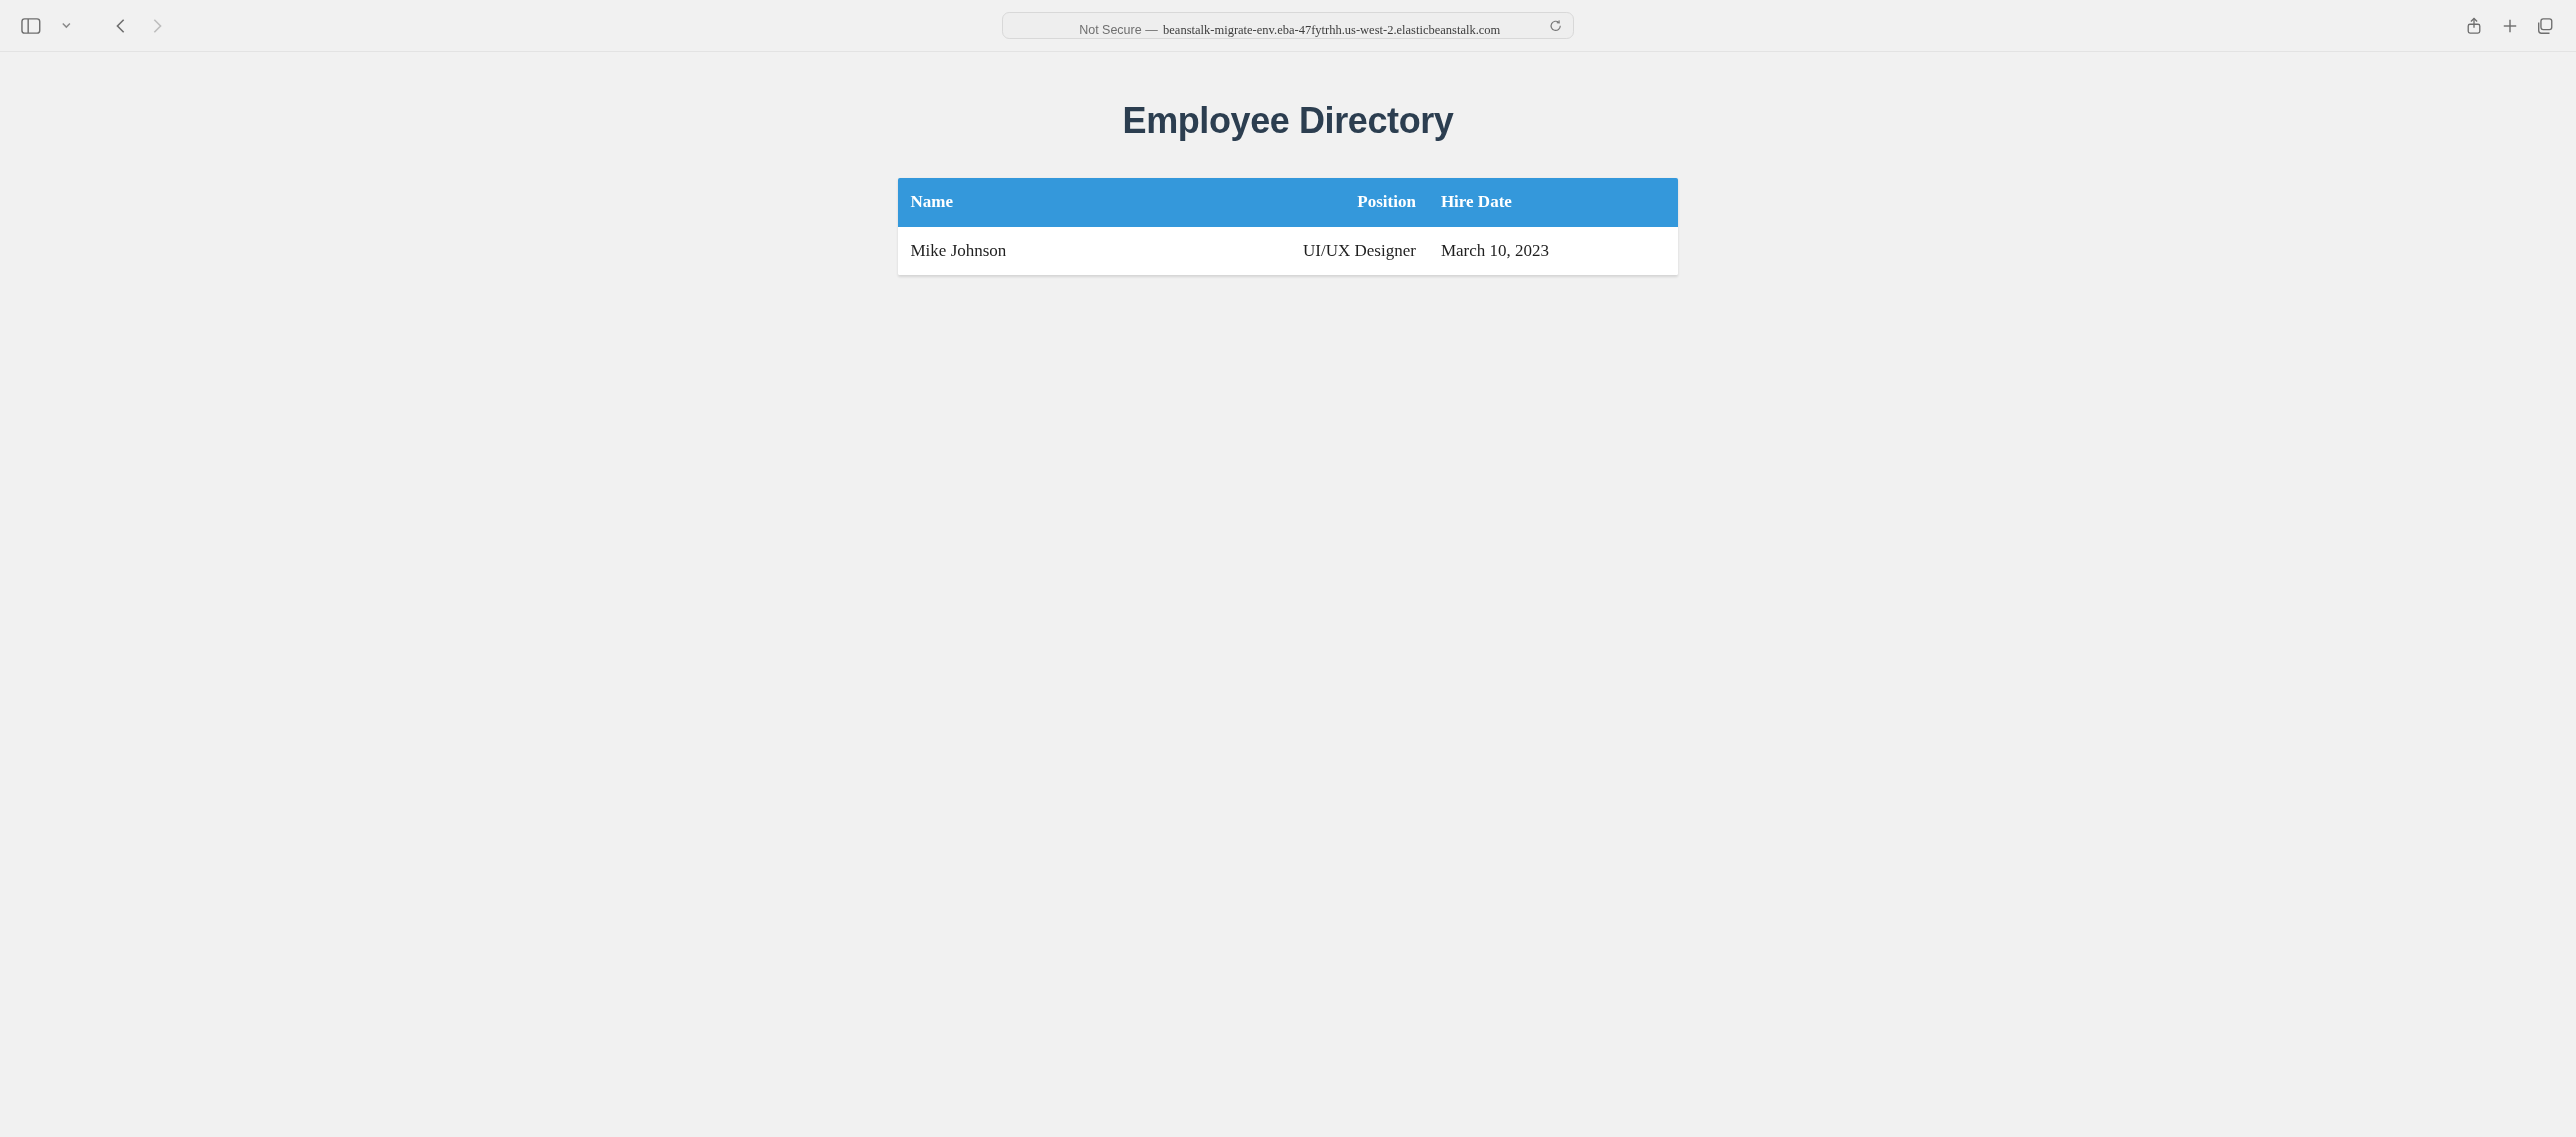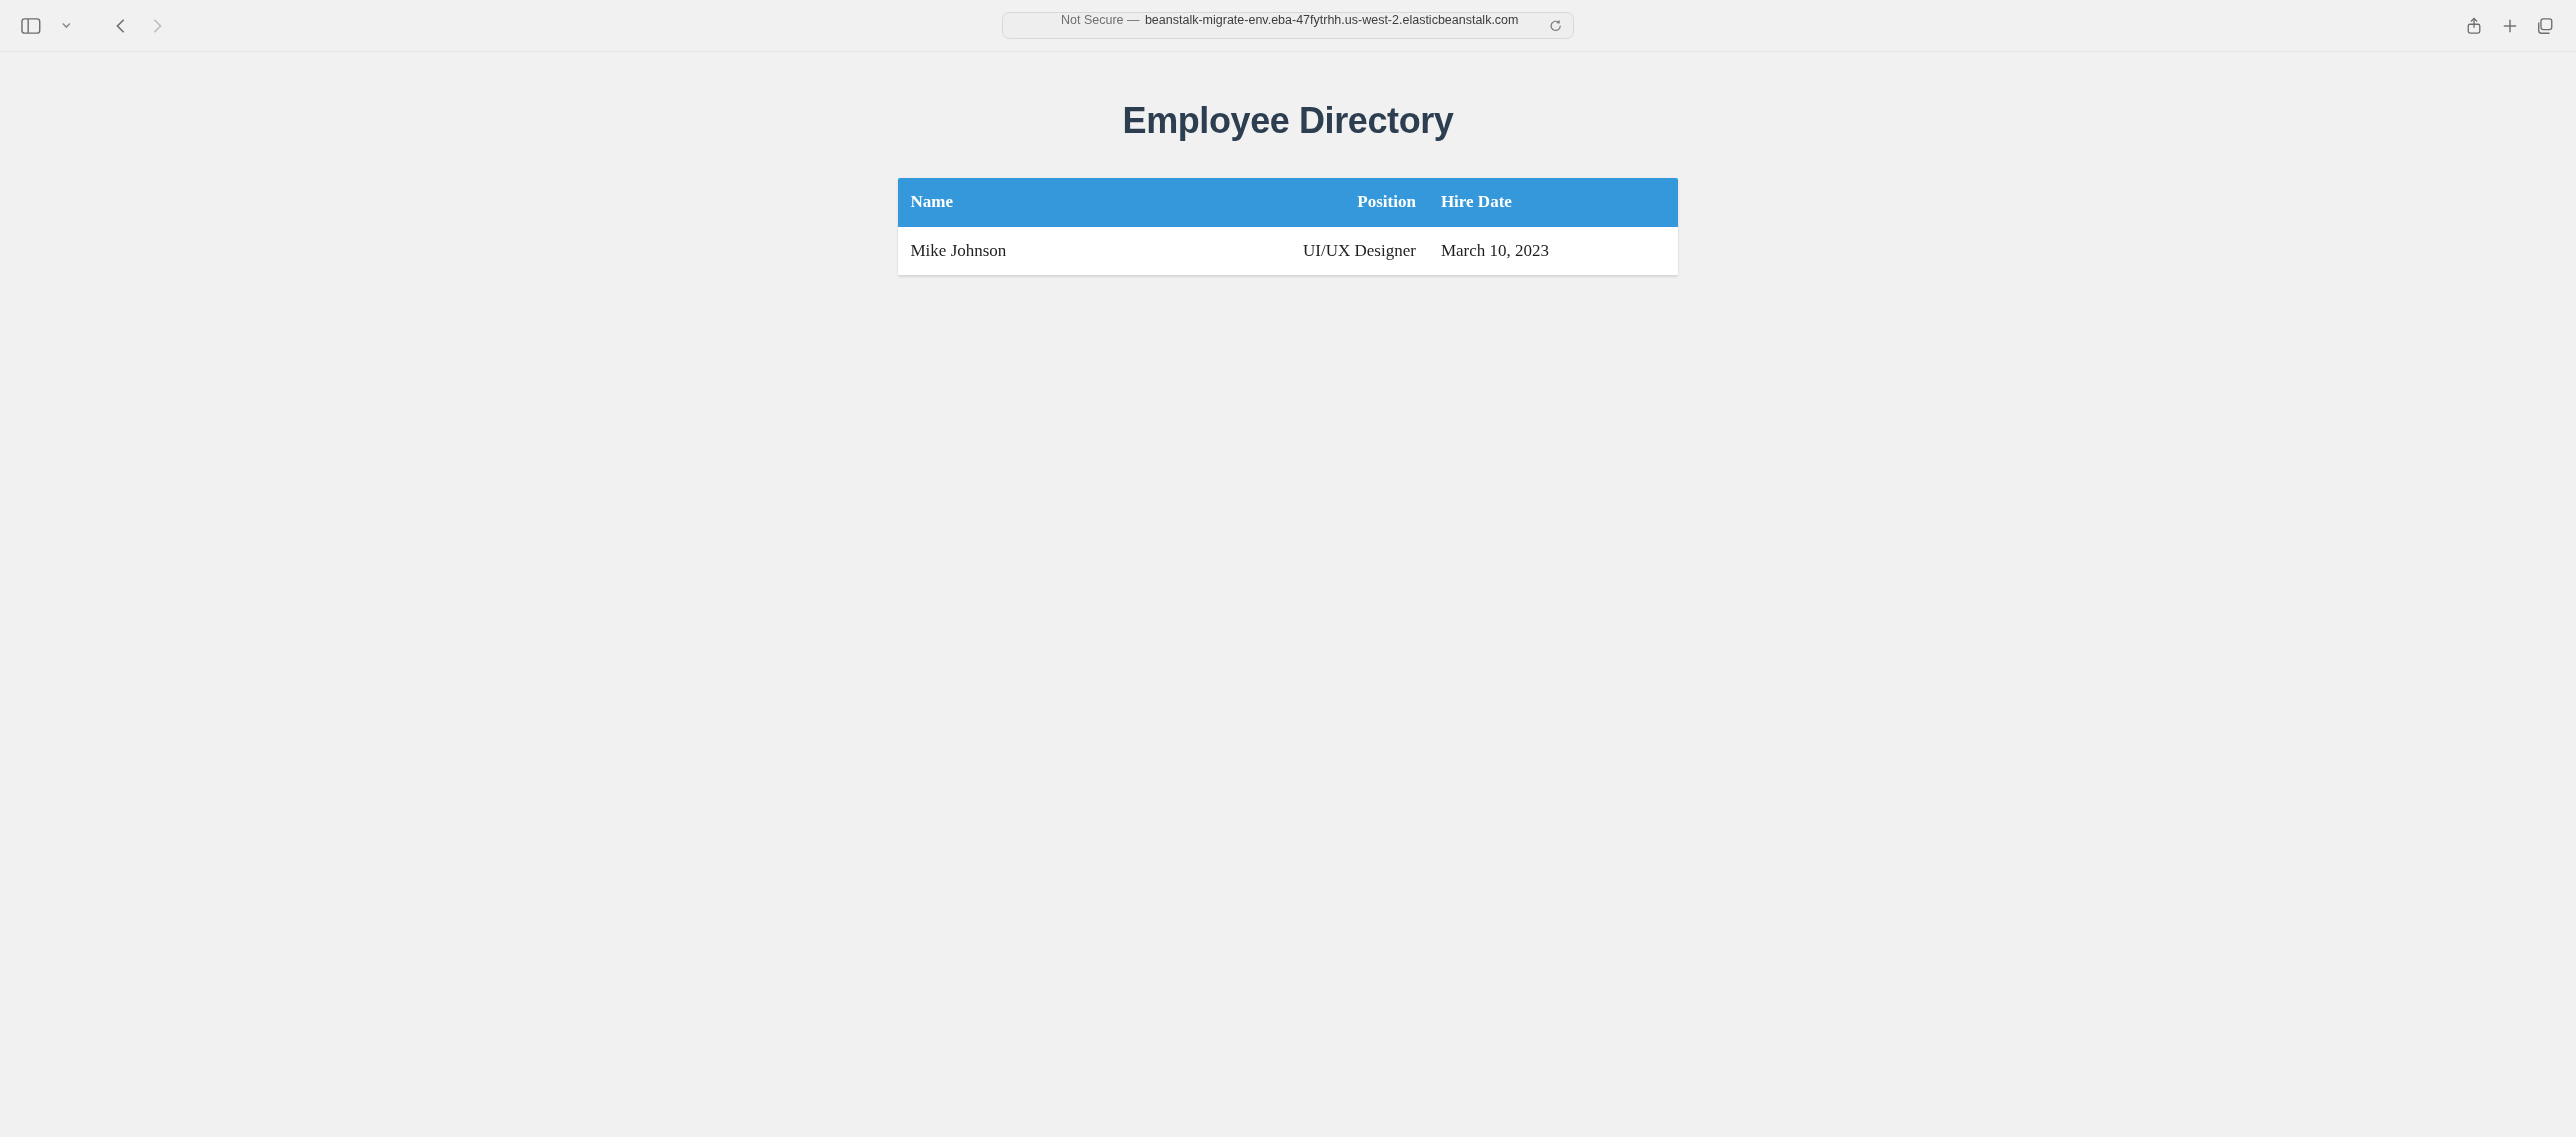--- a/index.html
+++ b/index.html
@@ -41,21 +41,21 @@
     justify-content: center;
     border-radius: 5.4px;
     cursor: pointer;
   }
   .toolbar-btn svg { stroke: #6e6e6e; }
   .toolbar-btn.disabled svg { stroke: #bdbdbd; }
   .chev-mini svg { width: 10.7px; height: 10.7px; stroke: #8a8a8a; }
 
   .address-bar {
     display: flex;
-    align-items: flex-start;
+    align-items: flex-end;
     height: 27px;
     width: 572px;
     max-width: 100%;
     padding: 0 9px 0 12.5px;
     border: 0.9px solid #d8d8d8;
     border-radius: 7.2px;
     background: #eeeeee;
     gap: 9px;
     justify-content: center;
     position: relative;
@@ -63,21 +63,21 @@
   .addr-text {
     display: flex;
     align-items: baseline;
     gap: 5.4px;
     font-size: 12.5px;
     color: #6f6f6f;
     white-space: nowrap;
     overflow: hidden;
   }
   .addr-prefix { color: #6f6f6f; }
-  .addr-host { color: #3d3d3d; }
+  .addr-host { color: #3d3d3d; font-family: Liberation Serif, serif; }
   .reload-btn {
     position: absolute;
     right: 7.2px;
     top: 50%;
     transform: translateY(-50%);
     width: 19.7px; height: 19.7px;
     display: flex; align-items: center; justify-content: center;
     cursor: pointer;
   }
   .reload-btn svg { stroke: #7a7a7a; }

